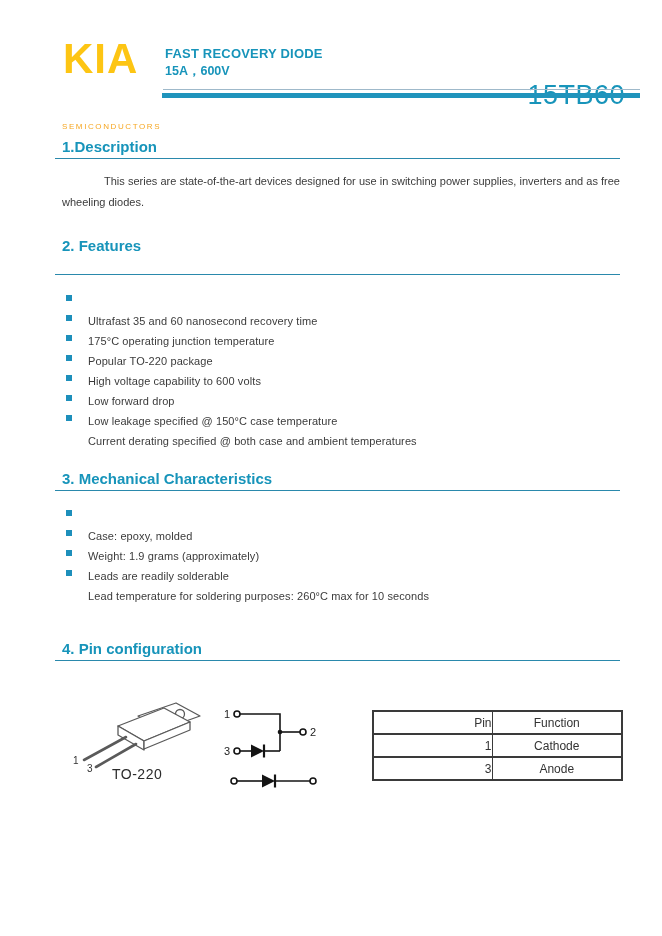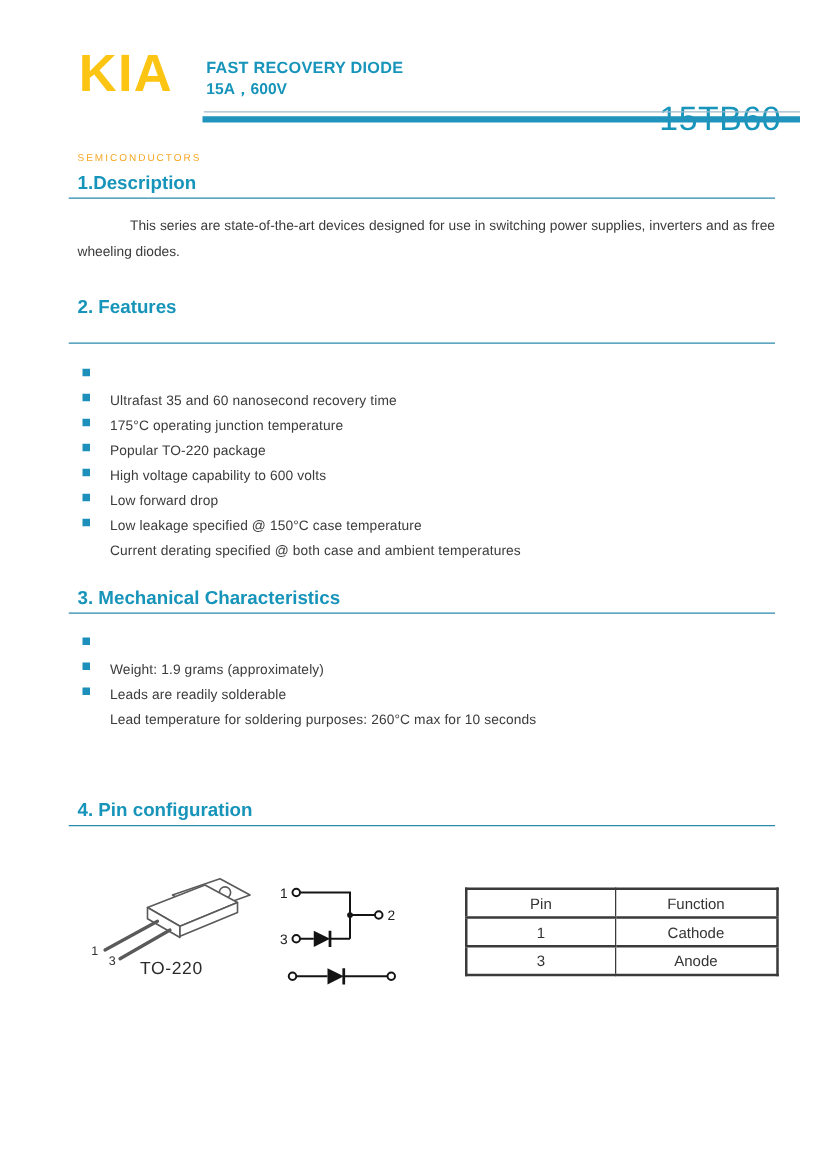--- a/index.html
+++ b/index.html
@@ -44,21 +44,21 @@
   svg .term    { fill:#ffffff; stroke:#141414; stroke-width:1.6; }
   svg .solid   { fill:#141414; }
   svg .sch-pin { font-size:11px; fill:#222222; font-family:"Liberation Sans", sans-serif; }
 
   
   .pin-table { position:absolute; left:372px; top:710px; border-collapse:collapse;
                border:2px solid #3a3a3a; }
   .pin-table td { border:1px solid #3a3a3a; height:23px; text-align:center; vertical-align:middle;
                font-size:12px; color:#333333; }
   .pin-table tr:nth-child(1) td, .pin-table tr:nth-child(2) td { border-bottom-width:2px; }
-  .pin-table td:nth-child(1) { width:119px; }
+  .pin-table td:nth-child(1) { width:119px;text-align:right; }
   .pin-table td:nth-child(2) { width:130px; }
 
   
   .ftr-rule { position:absolute; left:55px; top:853px; width:565px; height:1px; background:#4a8fae; }
   .ftr-page { position:absolute; left:298px; top:858px; font-size:11px; font-weight:bold; color:#1794ba; }
   .ftr-rev  { position:absolute; left:486px; top:858px; font-size:11px; font-weight:bold; color:#1794ba;text-align:right; }
 </style>
 </head>
 <body>
 
@@ -105,20 +105,24 @@
       </li>
     <li>
         <span class="sq"></span>
         <span class="li-text">Current derating specified @ both case and ambient temperatures</span>
       </li>
   </ul>
 
   <div class="sec-heading" style="top:470px">3. Mechanical Characteristics</div>
   <div class="sec-rule" style="top:490px"></div>
   <ul class="blist" style="top:503px">
+    <li>
+        <span class="sq"></span>
+        <span class="li-text">Case: epoxy, molded</span>
+      </li>
     <li>
         <span class="sq"></span>
         <span class="li-text">Weight: 1.9 grams (approximately)</span>
       </li>
     <li>
         <span class="sq"></span>
         <span class="li-text">Leads are readily solderable</span>
       </li>
     <li>
         <span class="sq"></span>

